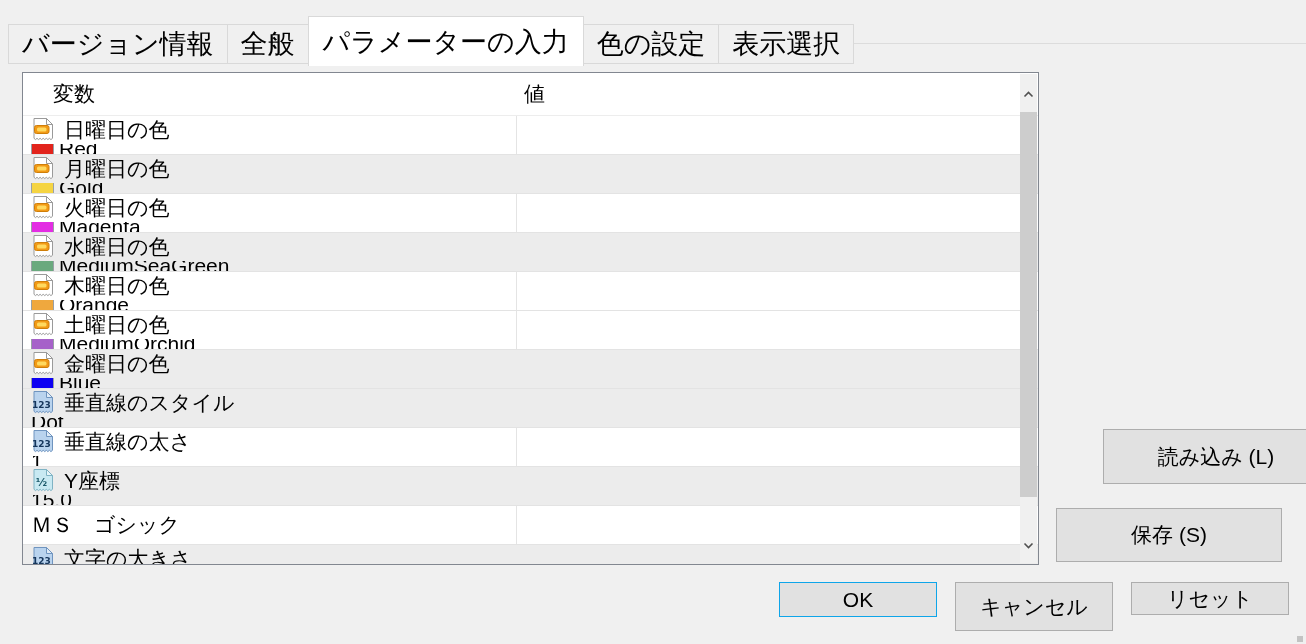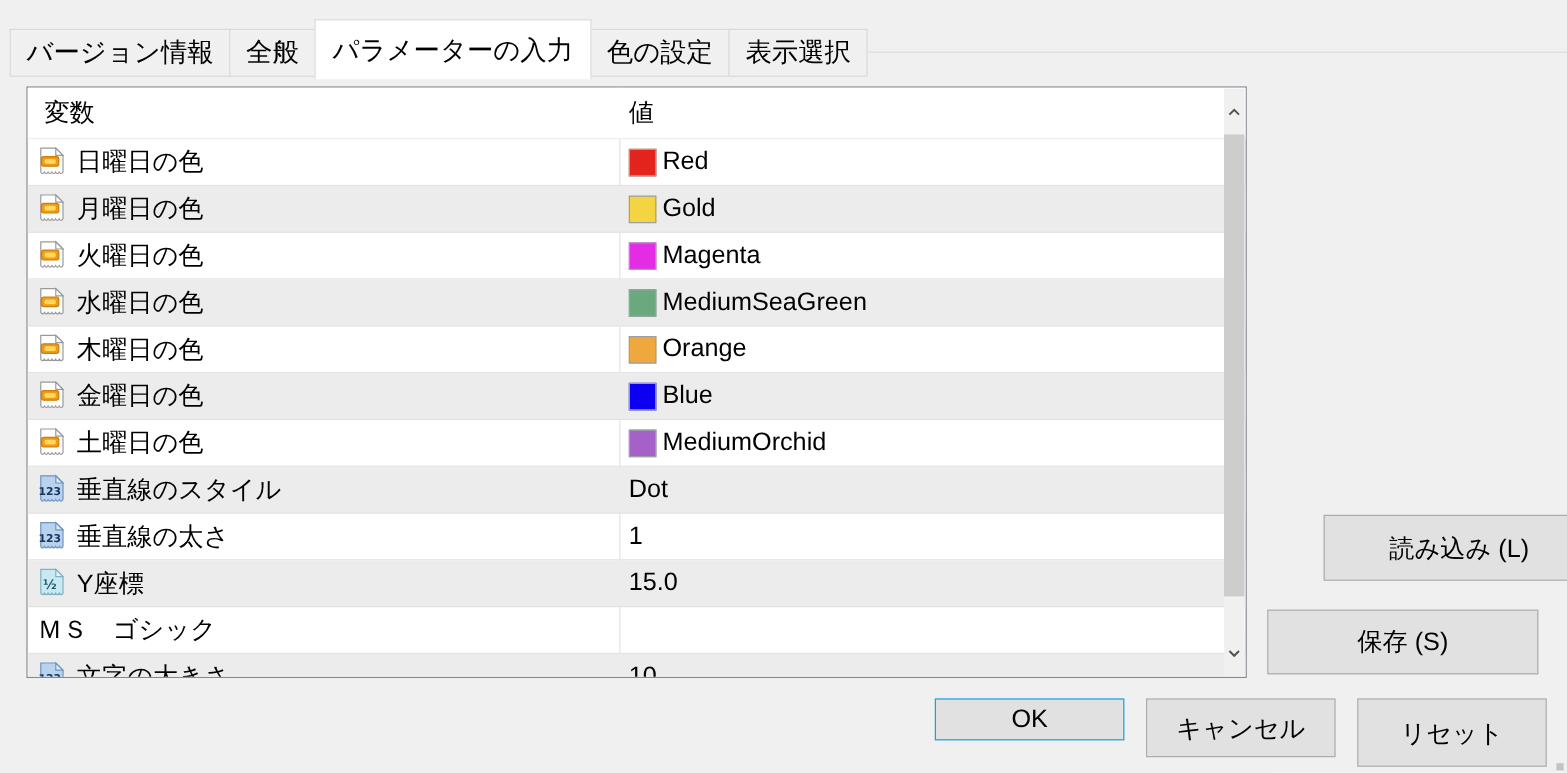--- a/index.html
+++ b/index.html
@@ -9,43 +9,43 @@
     font-family:"Liberation Sans","DejaVu Sans",sans-serif;
     color:#000;
     -webkit-font-smoothing:antialiased;
   }
   
   .tabstrip{position:absolute;left:8px;top:14px;height:50px;display:flex;align-items:flex-end;z-index:3;}
   .tab{
     box-sizing:border-box;height:40px;padding:0 13px;
     display:flex;align-items:center;justify-content:center;
     background:#f0f0f0;border:1px solid #d9d9d9;margin-right:-1px;
-    font-size:22px;white-space:nowrap;cursor:default;
+    font-size:27px;white-space:nowrap;cursor:default;
   }
   .tab.active{
     height:50px;background:#ffffff;border-bottom:none;
     margin-bottom:-2px;z-index:4;position:relative;padding:0 14px;
   }
   .tabstrip-rightline{position:absolute;left:701px;top:43px;width:605px;height:1px;background:#dcdcdc;}
   
   .listbox{
     position:absolute;left:22px;top:72px;width:1017px;height:493px;
     box-sizing:border-box;background:#ffffff;border:1px solid #828790;
     overflow:hidden;z-index:2;
   }
   .col-divider{position:absolute;left:493px;top:0;bottom:0;width:1px;background:#e4e4e4;z-index:1;}
   .lb-header{
     display:flex;height:42px;border-bottom:1px solid #ededed;
     align-items:center;font-size:21px;background:#fff;position:relative;z-index:2;
   }
-  .lb-header .hdr-var{width:493px;box-sizing:border-box;padding-left:14px;}
+  .lb-header .hdr-var{width:493px;box-sizing:border-box;padding-left:30px;}
   .lb-header .hdr-val{flex:1;box-sizing:border-box;padding-left:8px;}
   .row{
     display:flex;height:38px;border-bottom:1px solid #e3e3e3;
-    align-items:stretch;position:relative;z-index:2;background:transparent;
+    align-items:stretch;position:relative;z-index:2;background:transparent;flex-direction:column;
   }
   .row.alt{background:#ececec;}
   .cell-var{width:493px;box-sizing:border-box;display:flex;align-items:center;padding-left:7px;gap:8px;font-size:21px;overflow:hidden;white-space:nowrap;}
   .cell-val{flex:1;box-sizing:border-box;display:flex;align-items:center;padding-left:8px;font-size:21px;overflow:hidden;white-space:nowrap;}
   .swatch{width:23px;height:23px;box-sizing:border-box;border:1px solid #9aa0a6;margin-right:5px;flex:0 0 auto;}
   .param-icon{width:26px;height:26px;flex:0 0 auto;display:flex;align-items:flex-start;justify-content:center;}
   
   .scrollbar{position:absolute;top:1px;right:1px;bottom:1px;width:17px;background:#f0f0f0;z-index:5;}
   .sb-btn{position:absolute;left:0;width:17px;height:38px;display:flex;align-items:center;justify-content:center;background:#f0f0f0;}
   .sb-up{top:0;}
@@ -53,21 +53,21 @@
   .sb-thumb{position:absolute;left:0;top:38px;width:17px;height:385px;background:#cdcdcd;}
   
   .btn{
     position:absolute;box-sizing:border-box;background:#e1e1e1;border:1px solid #adadad;
     display:flex;align-items:center;justify-content:center;font-size:21px;cursor:default;white-space:nowrap;
   }
   .btn-load{left:1103px;top:429px;width:226px;height:55px;}
   .btn-save{left:1056px;top:508px;width:226px;height:54px;}
   .btn-ok{left:779px;top:582px;width:158px;height:35px;border:1px solid #0ea5e9;}
   .btn-cancel{left:955px;top:582px;width:158px;height:49px;}
-  .btn-reset{left:1131px;top:582px;width:158px;height:57px;}
+  .btn-reset{left:1131px;top:582px;width:158px;height:33px;}
   .grip-dot{position:absolute;left:1297px;top:636px;width:6px;height:6px;background:#c3c3c3;}
 </style>
 </head>
 <body>
 
 <div class="tabstrip" id="tabstrip">
   <div class="tab">
       <span>バージョン情報</span>
     </div>
 
@@ -179,53 +179,53 @@
             </svg>
           </span>
       <span class="var-label">木曜日の色</span>
     </div>
     <div class="cell-val">
       <span class="swatch" style="background: rgb(239, 168, 62);"></span>
       <span class="val-label">Orange</span>
     </div>
   </div>
 
+  <div class="row">
+    <div class="cell-var">
+      <span class="param-icon">
+            <svg width="26" height="26" viewBox="0 0 26 26">
+              <path d="M4 1.5 H16.5 L22.5 7.5 V21.3 q-1.55 2.6 -3.1 0 q-1.55 2.6 -3.1 0 q-1.55 2.6 -3.1 0 q-1.55 2.6 -3.1 0 q-1.55 2.6 -3.1 0 q-1.5 2.6 -3 0 Z" fill="#ffffff" stroke="#9a9a9a" stroke-width="1"></path>
+              <path d="M16.5 1.5 V7.5 H22.5 Z" fill="rgba(255,255,255,0.55)" stroke="#9a9a9a" stroke-width="1"></path>
+              <rect x="4.5" y="8.5" width="14.5" height="8" rx="2" fill="#f29a16" stroke="#cf7e08" stroke-width="1"></rect>
+              <rect x="7" y="10.5" width="9.5" height="4" rx="1.5" fill="#ffd95e"></rect>
+            </svg>
+          </span>
+      <span class="var-label">土曜日の色</span>
+    </div>
+    <div class="cell-val">
+      <span class="swatch" style="background: rgb(166, 97, 201);"></span>
+      <span class="val-label">MediumOrchid</span>
+    </div>
+  </div>
+
   <div class="row alt">
     <div class="cell-var">
       <span class="param-icon">
             <svg width="26" height="26" viewBox="0 0 26 26">
               <path d="M4 1.5 H16.5 L22.5 7.5 V21.3 q-1.55 2.6 -3.1 0 q-1.55 2.6 -3.1 0 q-1.55 2.6 -3.1 0 q-1.55 2.6 -3.1 0 q-1.55 2.6 -3.1 0 q-1.5 2.6 -3 0 Z" fill="#ffffff" stroke="#9a9a9a" stroke-width="1"></path>
               <path d="M16.5 1.5 V7.5 H22.5 Z" fill="rgba(255,255,255,0.55)" stroke="#9a9a9a" stroke-width="1"></path>
               <rect x="4.5" y="8.5" width="14.5" height="8" rx="2" fill="#f29a16" stroke="#cf7e08" stroke-width="1"></rect>
               <rect x="7" y="10.5" width="9.5" height="4" rx="1.5" fill="#ffd95e"></rect>
             </svg>
           </span>
       <span class="var-label">金曜日の色</span>
     </div>
     <div class="cell-val">
       <span class="swatch" style="background: rgb(13, 0, 242);"></span>
       <span class="val-label">Blue</span>
-    </div>
-  </div>
-
-  <div class="row">
-    <div class="cell-var">
-      <span class="param-icon">
-            <svg width="26" height="26" viewBox="0 0 26 26">
-              <path d="M4 1.5 H16.5 L22.5 7.5 V21.3 q-1.55 2.6 -3.1 0 q-1.55 2.6 -3.1 0 q-1.55 2.6 -3.1 0 q-1.55 2.6 -3.1 0 q-1.55 2.6 -3.1 0 q-1.5 2.6 -3 0 Z" fill="#ffffff" stroke="#9a9a9a" stroke-width="1"></path>
-              <path d="M16.5 1.5 V7.5 H22.5 Z" fill="rgba(255,255,255,0.55)" stroke="#9a9a9a" stroke-width="1"></path>
-              <rect x="4.5" y="8.5" width="14.5" height="8" rx="2" fill="#f29a16" stroke="#cf7e08" stroke-width="1"></rect>
-              <rect x="7" y="10.5" width="9.5" height="4" rx="1.5" fill="#ffd95e"></rect>
-            </svg>
-          </span>
-      <span class="var-label">土曜日の色</span>
-    </div>
-    <div class="cell-val">
-      <span class="swatch" style="background: rgb(166, 97, 201);"></span>
-      <span class="val-label">MediumOrchid</span>
     </div>
   </div>
 
   <div class="row alt">
     <div class="cell-var">
       <span class="param-icon">
             <svg width="26" height="26" viewBox="0 0 26 26">
               <path d="M4 1.5 H16.5 L22.5 7.5 V21.3 q-1.55 2.6 -3.1 0 q-1.55 2.6 -3.1 0 q-1.55 2.6 -3.1 0 q-1.55 2.6 -3.1 0 q-1.55 2.6 -3.1 0 q-1.5 2.6 -3 0 Z" fill="#b9d3ee" stroke="#6f94bf" stroke-width="1"></path>
               <path d="M16.5 1.5 V7.5 H22.5 Z" fill="rgba(255,255,255,0.55)" stroke="#6f94bf" stroke-width="1"></path>
               <text x="11.5" y="17.5" text-anchor="middle" font-family="DejaVu Sans, sans-serif" font-weight="bold" font-size="9" fill="#16365c">123</text>

